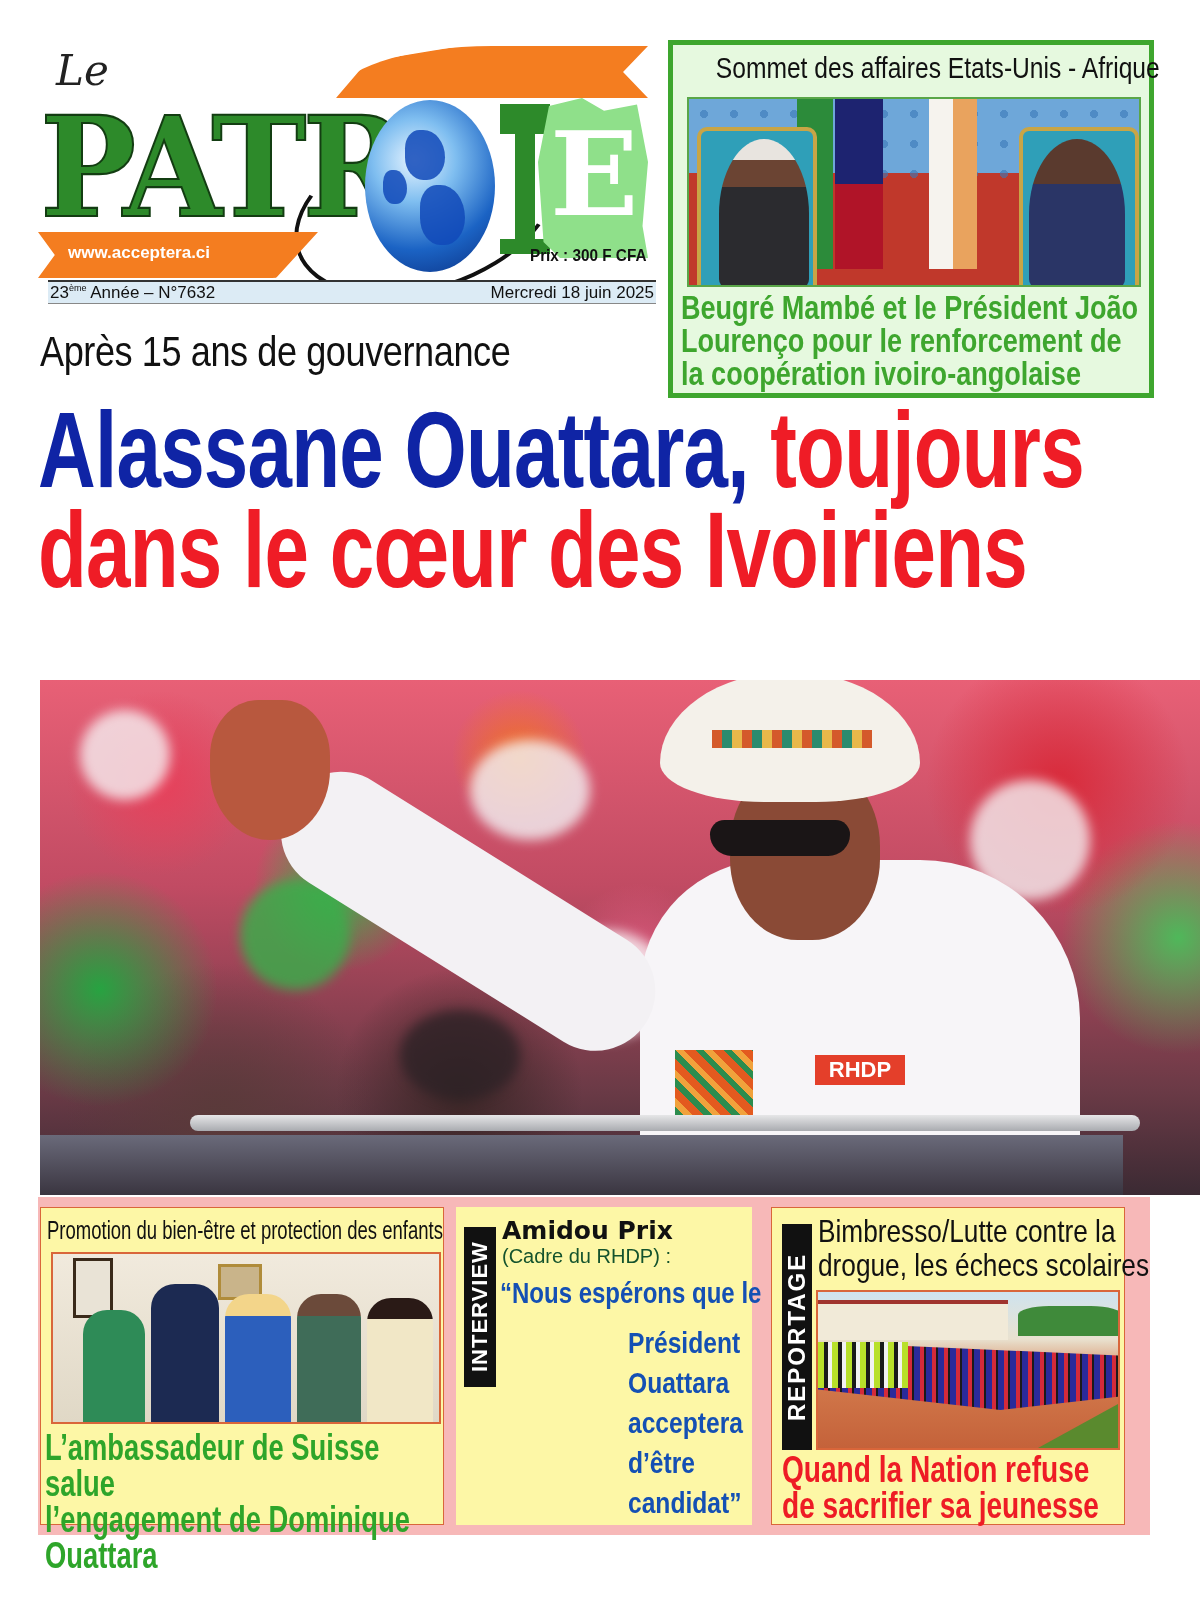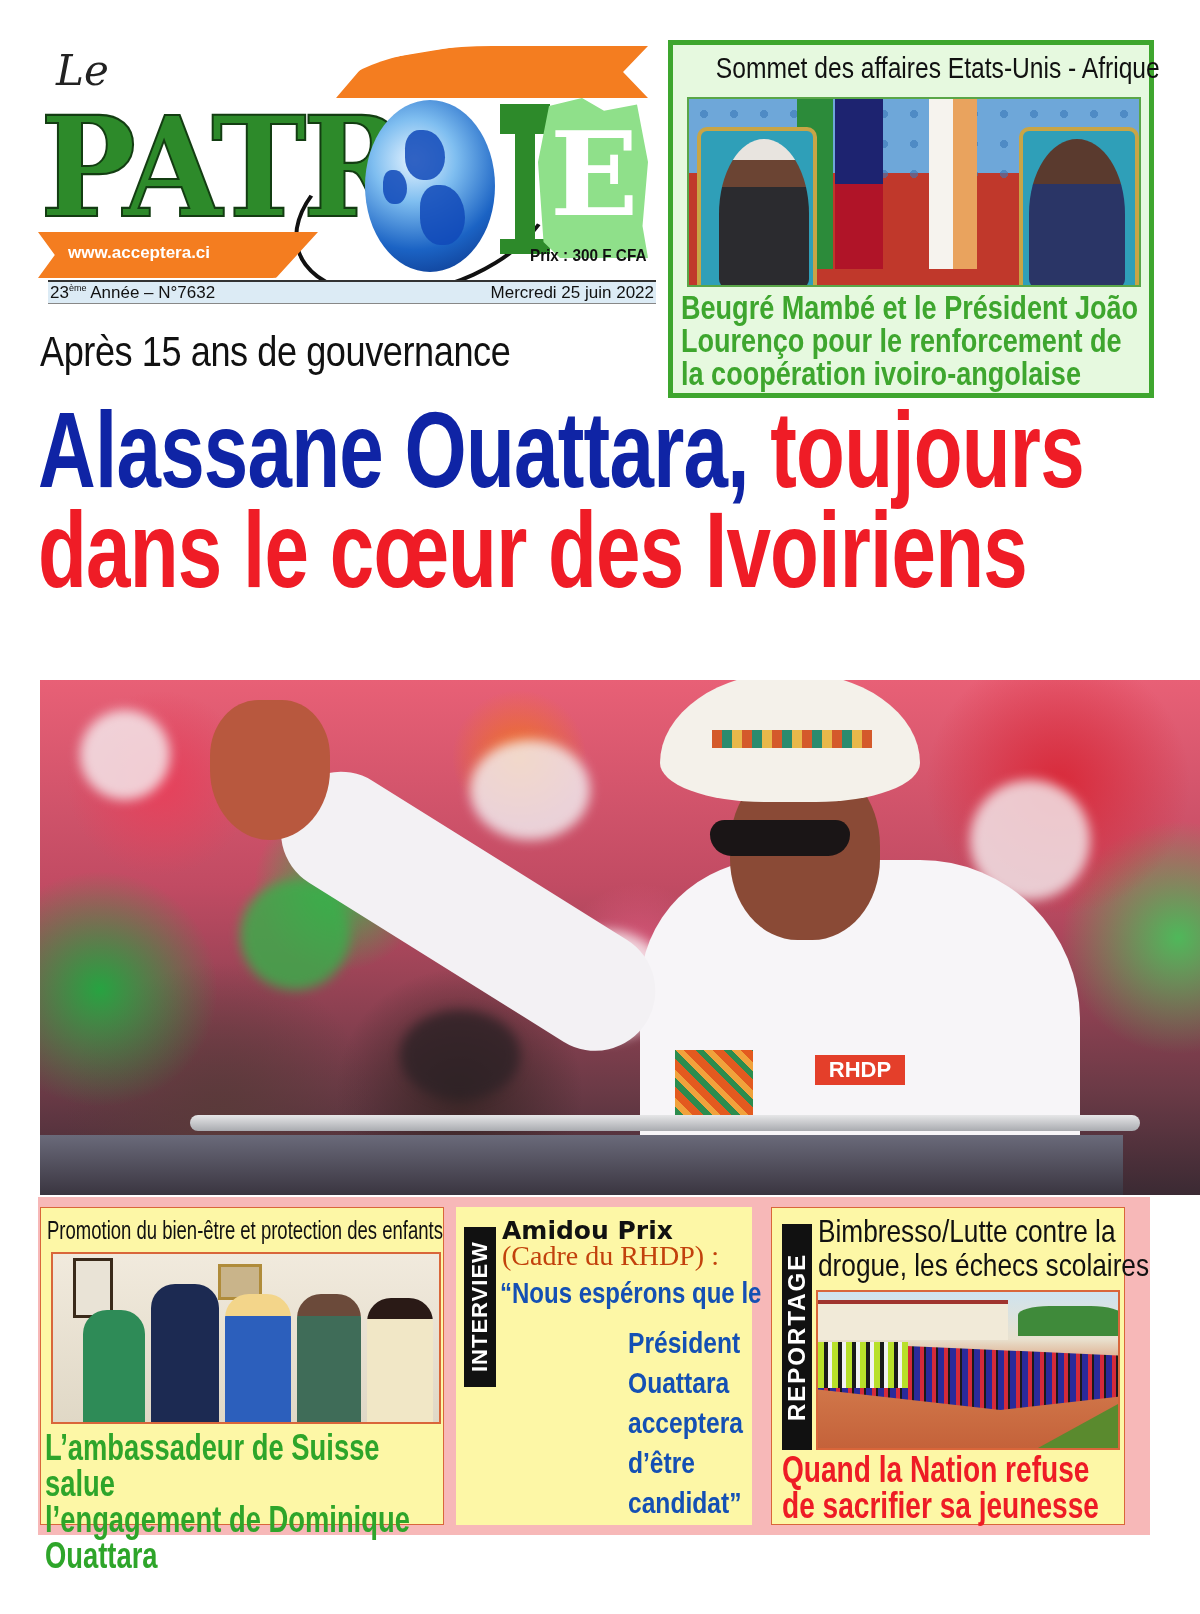--- a/index.html
+++ b/index.html
@@ -79,21 +79,21 @@
   .vtab { position: absolute; background: #111; color: #fff; font-weight: bold; writing-mode: vertical-rl; transform: rotate(180deg); text-align: center; letter-spacing: 1px; }
 
   #box-suisse { left: 2px; top: 10px; width: 404px; height: 318px; border: 1px solid #d9663a; }
   #box-suisse .kicker-text { left: 6px; top: 8px; font-size: 25px; transform: scaleX(.74); }
   #box-suisse .photo { left: 10px; top: 44px; width: 390px; height: 172px; background: linear-gradient(180deg, #f1eadd, #e0d8c6); }
   #box-suisse .hl { position: absolute; left: 4px; top: 222px; width: 520px; font-weight: bold; font-size: 36px; line-height: 36px; color: #2ea52a; transform: scaleX(.76); transform-origin: left; }
 
   #box-interview { left: 418px; top: 10px; width: 296px; height: 318px; }
   #box-interview .vtab { left: 8px; top: 20px; width: 32px; height: 160px; font-size: 22px; line-height: 32px; }
   #box-interview .name { position: absolute; left: 46px; top: 12px; font-family: "DejaVu Sans", sans-serif; font-weight: bold; font-size: 25px; color: #111; line-height: 24px; }
-  #box-interview .role { position: absolute; left: 46px; top: 38px; font-family: Liberation Serif, serif; font-size: 28px; color: #c2410c; line-height: 22px; }
+  #box-interview .role { position: absolute; left: 46px; top: 38px; font-family: Liberation Sans, sans-serif; font-size: 20px; color: #14532d; line-height: 22px; }
   #box-interview .quote { position: absolute; font-weight: bold; color: #1450b4; font-size: 30px; line-height: 40px; }
   #box-interview .photo { left: 12px; top: 118px; width: 148px; height: 186px; background: linear-gradient(180deg, #d8c0d8, #b888c4); }
 
   #box-reportage { left: 733px; top: 10px; width: 354px; height: 318px; border: 1px solid #d9663a; }
   #box-reportage .vtab { left: 10px; top: 16px; width: 30px; height: 226px; font-size: 24px; line-height: 30px; letter-spacing: 2px; }
   #box-reportage .kicker-text { left: 46px; top: 6px; font-size: 32px; line-height: 34px; transform: scaleX(.82); }
   #box-reportage .photo { left: 44px; top: 82px; width: 304px; height: 160px; background: linear-gradient(180deg, #cfe3ee 0%, #e9e2d0 30%, #d37a4c 55%, #c4623a 100%); }
   #box-reportage .hl { position: absolute; left: 10px; top: 244px; width: 440px; font-weight: bold; font-size: 36px; line-height: 36px; color: #ee1c25; transform: scaleX(.78); transform-origin: left; }
 </style>
 </head>
@@ -112,21 +112,21 @@
   <div class="logo-t"></div>
   <div class="logo-ci-map"></div>
   <span class="logo-e">E</span>
   <div class="orange-swoosh-bottom"></div>
   <span class="logo-url">www.acceptera.ci</span>
   <span class="logo-price cond">Prix : 300 F CFA</span>
 </div>
 
 <div id="issue-bar" class="cond">
   <span><span>23</span><sup>ème</sup><span> Année – N°7632</span></span>
-  <span>Mercredi 25 juin 2022</span>
+  <span>Mercredi 18 juin 2025</span>
 </div>
 
 <div id="overline" class="cond">Après 15 ans de gouvernance</div>
 
 <div id="box-angola">
   <div class="kicker cond">Sommet des affaires Etats-Unis - Afrique</div>
   <div class="photo">
     <div class="wallpattern"></div>
     <div class="flag" style="left:108px;width:36px;background:#2c8b3a;"></div>
     <div class="flag" style="left:146px;width:48px;background:linear-gradient(180deg,#1d2370 0 50%,#b01428 50% 100%);"></div>

